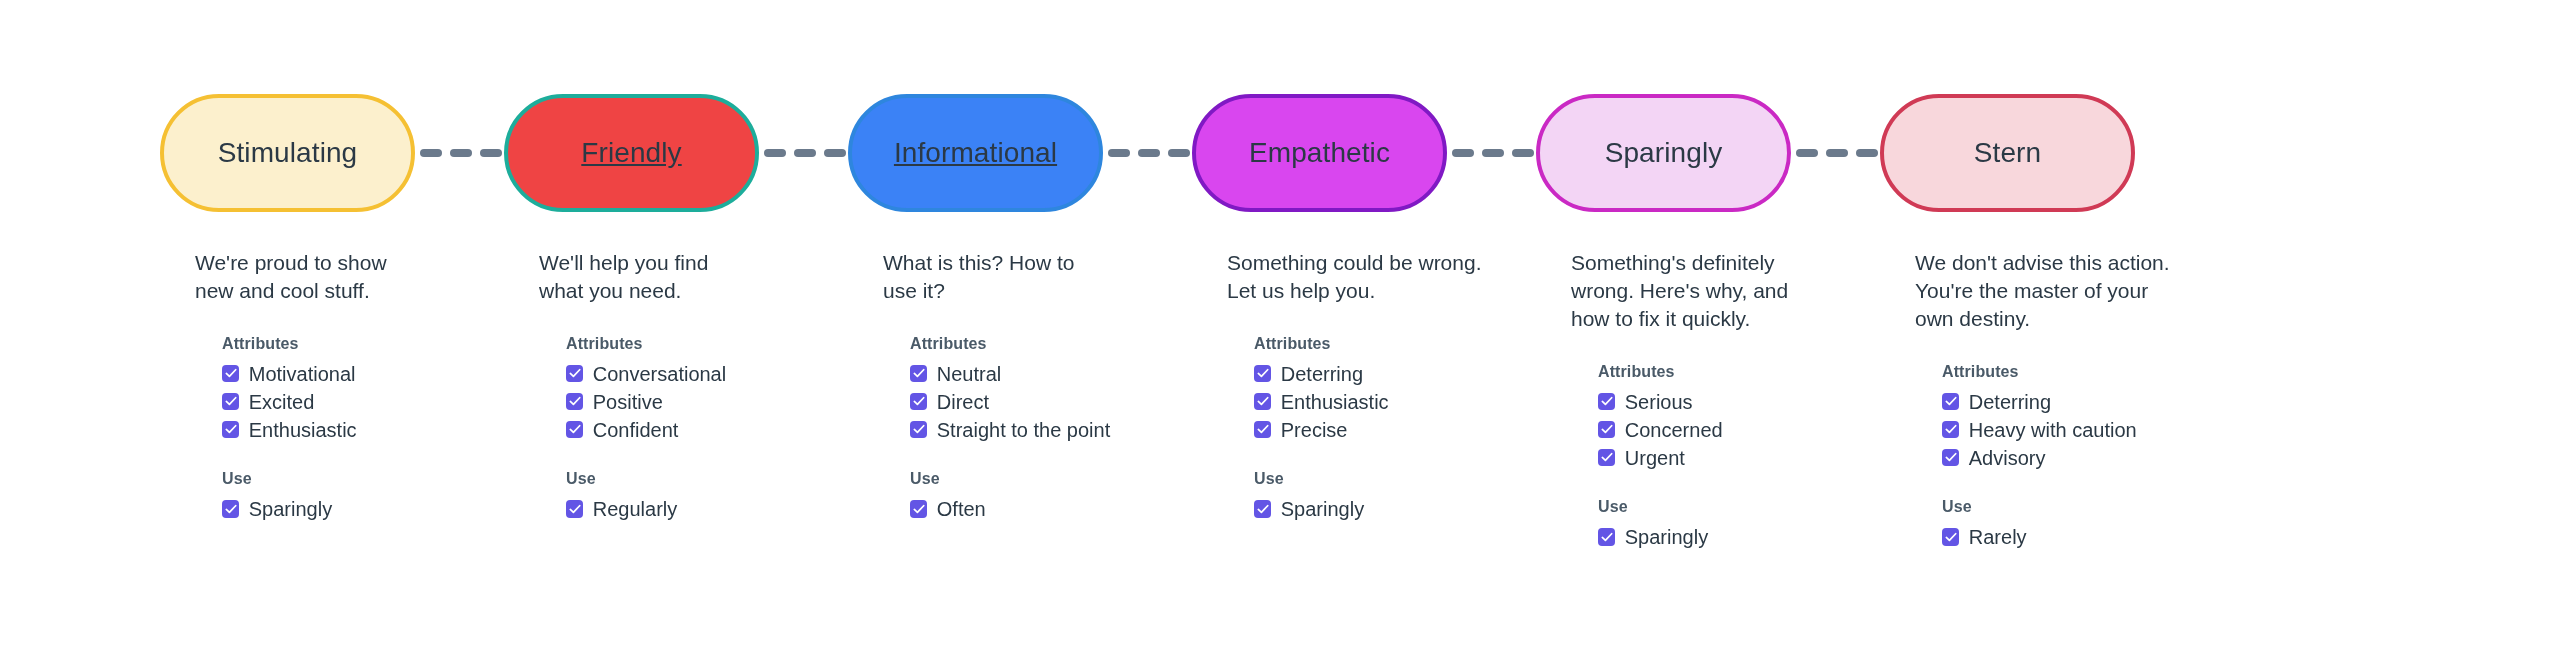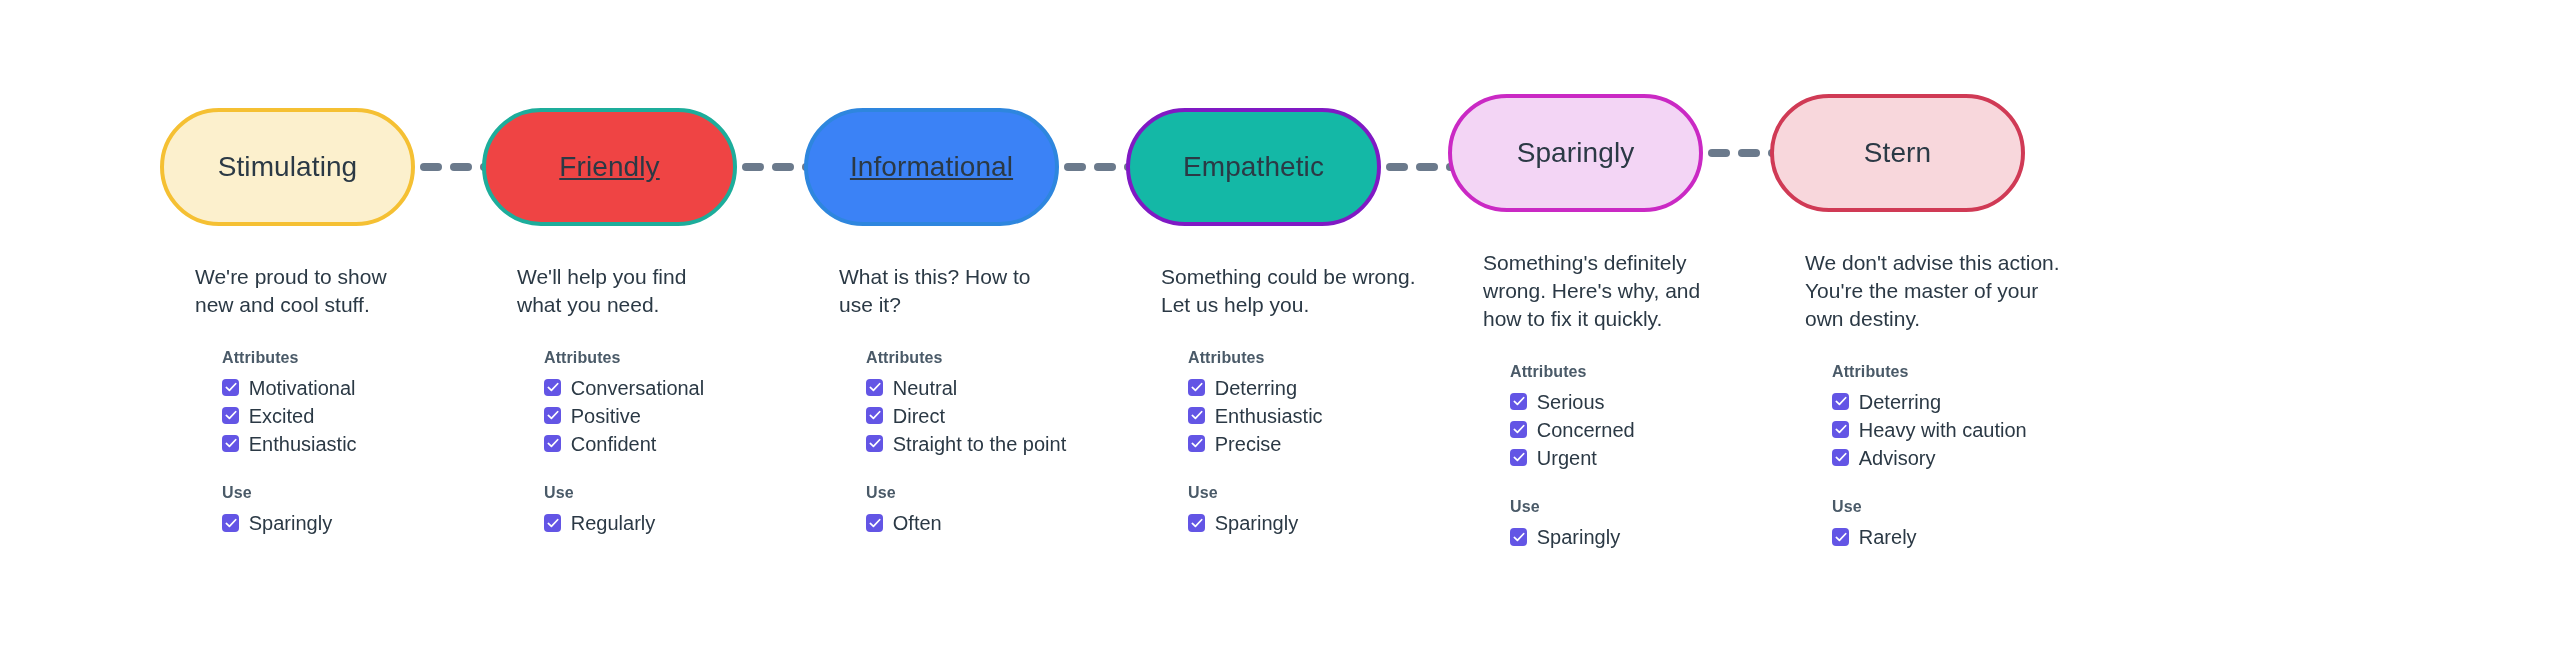--- a/index.html
+++ b/index.html
@@ -22,22 +22,23 @@
     box-sizing: border-box;
     padding: 0;
   }
 
   .track {
     position: absolute;
     left: 160px;
     top: 94px;
     display: flex;
     flex-direction: row;
-    align-items: center;
+    align-items: flex-start;
     width: 2281px;
+    gap: 22px;
   }
 
   .card {
     width: 322px;
     flex: 0 0 322px;
     position: relative;
     box-sizing: border-box;
   }
 
   
@@ -312,21 +313,21 @@
                   <path d="M2 8.2 L6.6 12.4 L16 2.6" fill="none" stroke="#ffffff" stroke-width="2.6" stroke-linecap="round" stroke-linejoin="round"></path>
                 </svg>
               </span>
               <span class="check-label">Often</span>
             </div>
           </div>
         </div>
       </div>
       <div class="card">
         <div class="pill-row">
-          <div class="pill" style="border-color: rgb(128, 25, 196); background: #14b8a6;">
+          <div class="pill" style="border-color: rgb(128, 25, 196); background: #d946ef;">
             <span class="pill-label">Empathetic</span>
           </div>
           <div class="connector">
             <i style="background: rgb(107, 122, 140);"></i>
             <i style="background: rgb(107, 122, 140);"></i>
             <i style="background: rgb(107, 122, 140);"></i>
             <i style="background: rgb(107, 122, 140);"></i>
           </div>
         </div>
         <div class="desc">Something could be wrong.

